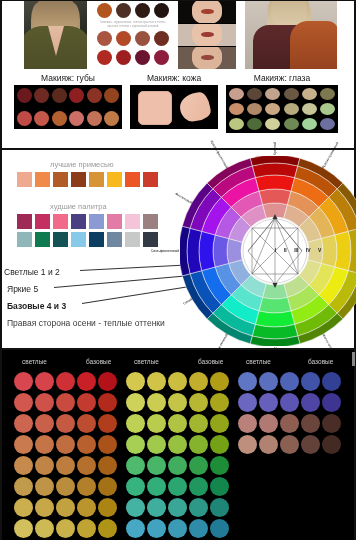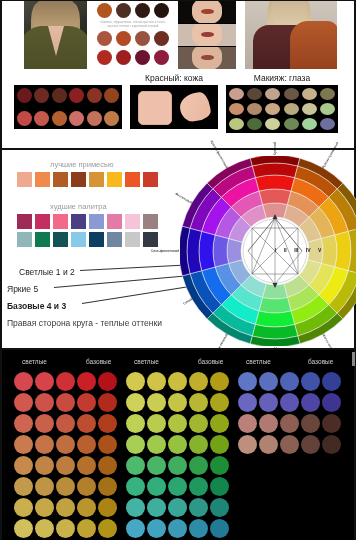--- a/index.html
+++ b/index.html
@@ -187,21 +187,22 @@
     <div class="photo model-r">
       <div class="mr-bg"></div>
       <div class="mr-hair-l"></div>
         <div class="mr-hair-r"></div>
       <div class="mr-face"></div>
       <div class="mr-hair"></div>
       <div class="mr-coat-dark"></div>
       <div class="mr-coat-rust"></div>
     </div>
 
-    <div class="cap" style="left:128px;width:88px">Красный: кожа</div>
+    <div class="cap" style="left:12px;width:108px">Макияж: губы</div>
+    <div class="cap" style="left:128px;width:88px">Макияж: кожа</div>
     <div class="cap" style="left:224px;width:112px">Макияж: глаза</div>
 
     <div class="pal pal-lips">
       <div class="pgrid">
         <div class="prow" id="lips-r1">
             <div class="pdot" style="background: rgb(106, 26, 28);"></div>
             <div class="pdot" style="background: rgb(110, 42, 34);"></div>
             <div class="pdot" style="background: rgb(92, 42, 28);"></div>
             <div class="pdot" style="background: rgb(141, 31, 33);"></div>
             <div class="pdot" style="background: rgb(138, 51, 36);"></div>
@@ -282,24 +283,24 @@
         <div class="sq" style="background: rgb(143, 182, 184);"></div>
         <div class="sq" style="background: rgb(15, 122, 79);"></div>
         <div class="sq" style="background: rgb(20, 83, 85);"></div>
         <div class="sq" style="background: rgb(135, 201, 232);"></div>
         <div class="sq" style="background: rgb(13, 63, 99);"></div>
         <div class="sq" style="background: rgb(111, 135, 160);"></div>
         <div class="sq" style="background: rgb(199, 200, 200);"></div>
         <div class="sq" style="background: rgb(52, 58, 69);"></div>
       </div>
 
-    <div class="annot" style="left:17px;top:117px">Светлые 1 и 2</div>
+    <div class="annot" style="left:2px;top:117px">Светлые 1 и 2</div>
     <div class="annot" style="left:5px;top:134px">Яркие 5</div>
     <div class="annot b" style="left:5px;top:151px">Базовые 4 и 3</div>
-    <div class="annot" style="left:5px;top:168px;color:#3a3a3a">Правая сторона круга - теплые оттенки</div>
+    <div class="annot" style="left:5px;top:168px;color:#3a3a3a">Правая сторона осени - теплые оттенки</div>
 
     <div class="leader" style="left:78px;top:120px;width:116px;transform:rotate(-3deg)"></div>
     <div class="leader" style="left:52px;top:137px;width:146px;transform:rotate(-5deg)"></div>
     <div class="leader" style="left:80px;top:153px;width:122px;transform:rotate(-9deg)"></div>
 
     <div class="wheel-wrap">
       <svg class="wheel" viewBox="0 0 190 190">
         <g id="wheel-sectors">
             <path d="M82.576685835079,48.63556033812472 A48,48 0 0 1 107.423314164921,48.63556033812472 L103.7998475334857,62.15852190617168 A34,34 0 0 0 86.2001524665143,62.15852190617168 Z" fill="hsl(0,55%,72%)" stroke="#f2f2f2" stroke-width="0.5"></path>
             <path d="M78.95321920364371,35.11259877007777 A62,62 0 0 1 111.04678079635629,35.11259877007777 L107.423314164921,48.63556033812472 A48,48 0 0 0 82.576685835079,48.63556033812472 Z" fill="hsl(0,72%,62%)" stroke="#f2f2f2" stroke-width="0.5"></path>

